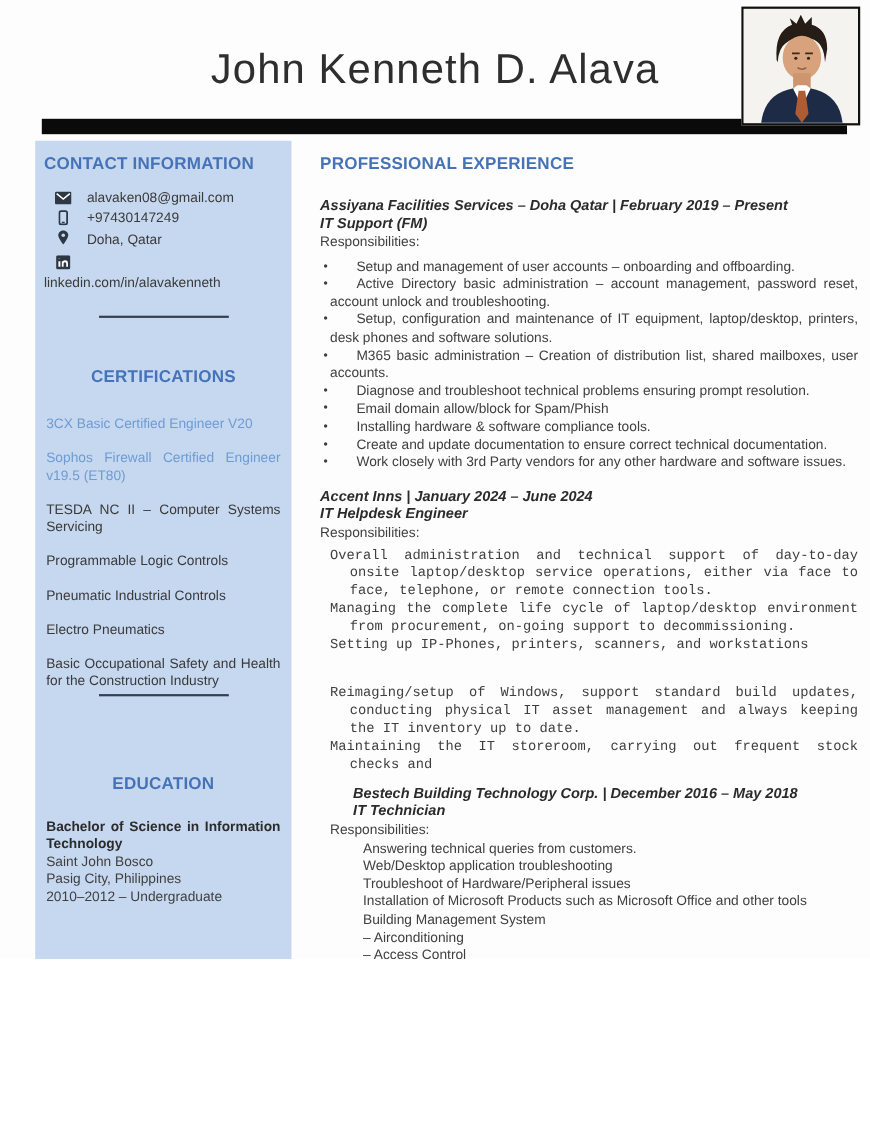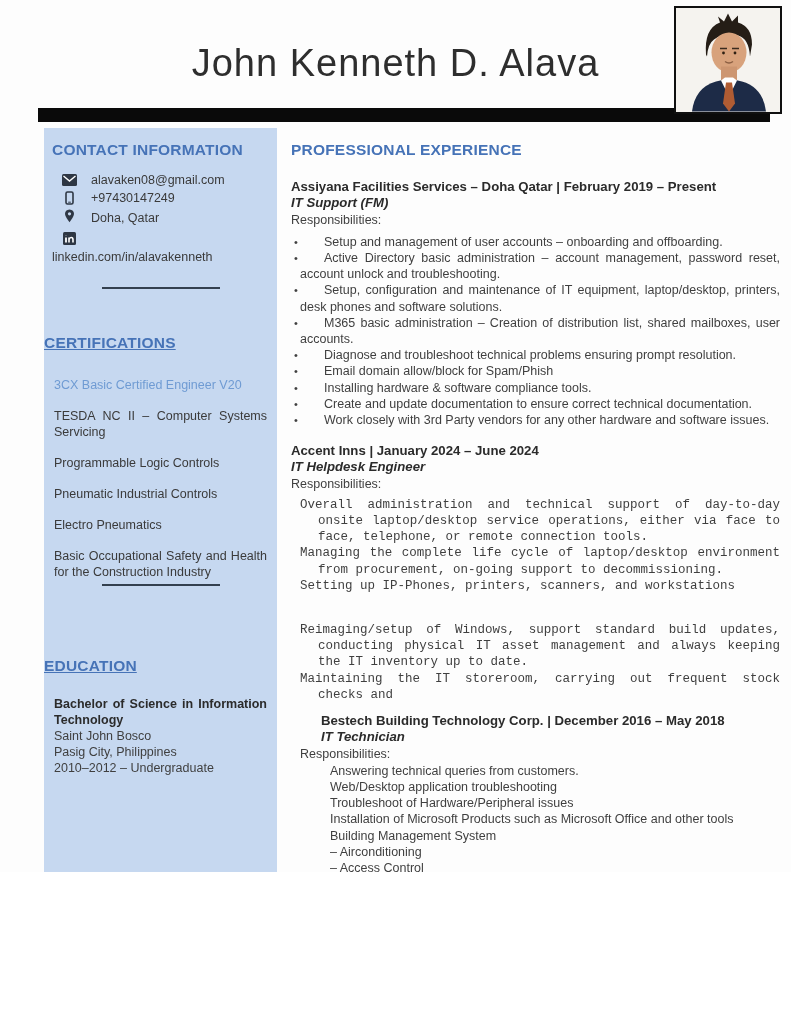--- a/index.html
+++ b/index.html
@@ -15,29 +15,29 @@
   .photo{
     position:absolute;top:6px;left:674px;width:104px;height:104px;
     border:2px solid #101010;background:#f4f2ee;z-index:3;
   }
   .photo svg{display:block;width:100%;height:100%;}
   .bar{
     position:absolute;top:108px;left:38px;width:732px;height:14px;background:#0a0a0a;z-index:1;
   }
   
   .sidebar{
-    position:absolute;top:128px;left:44px;width:233px;height:836px;
+    position:absolute;top:128px;left:32px;width:233px;height:836px;
     background:#c6d8f0;box-sizing:border-box;padding:8px 0 16px 0;
     font-size:12.5px;line-height:16px;
   }
   .s-heading{
     font-size:15.5px;font-weight:bold;color:#4673b7;letter-spacing:.2px;
   }
   .contact-h{margin:6px 0 14px 8px;}
-  .center{text-decoration:underline;}
+  .center{text-align:center;}
   .c-row{display:flex;align-items:center;margin:0 0 2px 18px;min-height:16px;}
   .c-icon{width:15px;height:14px;flex:0 0 15px;margin-right:14px;display:inline-flex;align-items:center;justify-content:center;}
   .c-icon svg{display:block;}
   .c-text{color:#3a3a3a;}
   .c-url{margin:3px 0 0 8px;color:#3a3a3a;}
   .divider{width:118px;margin:22px auto 0 auto;border-top:2px solid #33404f;}
   .cert-h{margin-top:46px;}
   .cert-list{margin:26px 10px 0 10px;}
   .cert{margin:0 0 15px 0;text-align:justify;color:#3a3a3a;}
   .cert.hl{color:#6f9bd3;}
@@ -45,21 +45,21 @@
   .edu{margin:22px 10px 0 10px;}
   .edu p{margin:0;}
   .edu-degree{font-weight:bold;color:#2b2b2b;text-align:justify;}
   
   .main{
     position:absolute;top:142px;left:291px;width:489px;
     font-size:12.5px;line-height:16.2px;color:#3f3f3f;
   }
   .main p{margin:0;}
   .job1{margin-top:21px;}
-  .company{font-size:13.2px;font-weight:bold;color:#2b2b2b;text-align:justify;line-height:16.2px;}
+  .company{font-size:13.2px;font-weight:bold;color:#2b2b2b;text-align:justify;line-height:16.2px;font-style:italic;}
   .jtitle{font-size:13.2px;font-weight:bold;font-style:italic;color:#2b2b2b;}
   .resp{color:#3f3f3f;}
   ul.bullets{list-style:none;margin:6px 0 0 0;padding:0;}
   ul.bullets li{
     position:relative;display:block;padding-left:9px;text-indent:24px;
     text-align:justify;margin:0;
   }
   ul.bullets .mk{position:absolute;left:3px;top:0;text-indent:0;font-size:11px;}
   .job2{margin-top:15px;}
   .paras{margin-top:5px;}
@@ -142,20 +142,21 @@
       </span>
     </div>
     <div class="c-url">linkedin.com/in/alavakenneth</div>
 
     <div class="divider"></div>
 
     <div class="s-heading center cert-h">CERTIFICATIONS</div>
 
     <div class="cert-list">
       <p class="cert hl">3CX Basic Certified Engineer V20</p>
+      <p class="cert hl">Sophos Firewall Certified Engineer v19.5 (ET80)</p>
       <p class="cert">TESDA NC II – Computer Systems Servicing</p>
       <p class="cert">Programmable Logic Controls</p>
       <p class="cert">Pneumatic Industrial Controls</p>
       <p class="cert">Electro Pneumatics</p>
       <p class="cert" style="margin-bottom:0;">Basic Occupational Safety and Health for the Construction Industry</p>
     </div>
 
     <div class="divider" style="margin-top:4px;"></div>
 
     <div class="s-heading center edu-h">EDUCATION</div>

